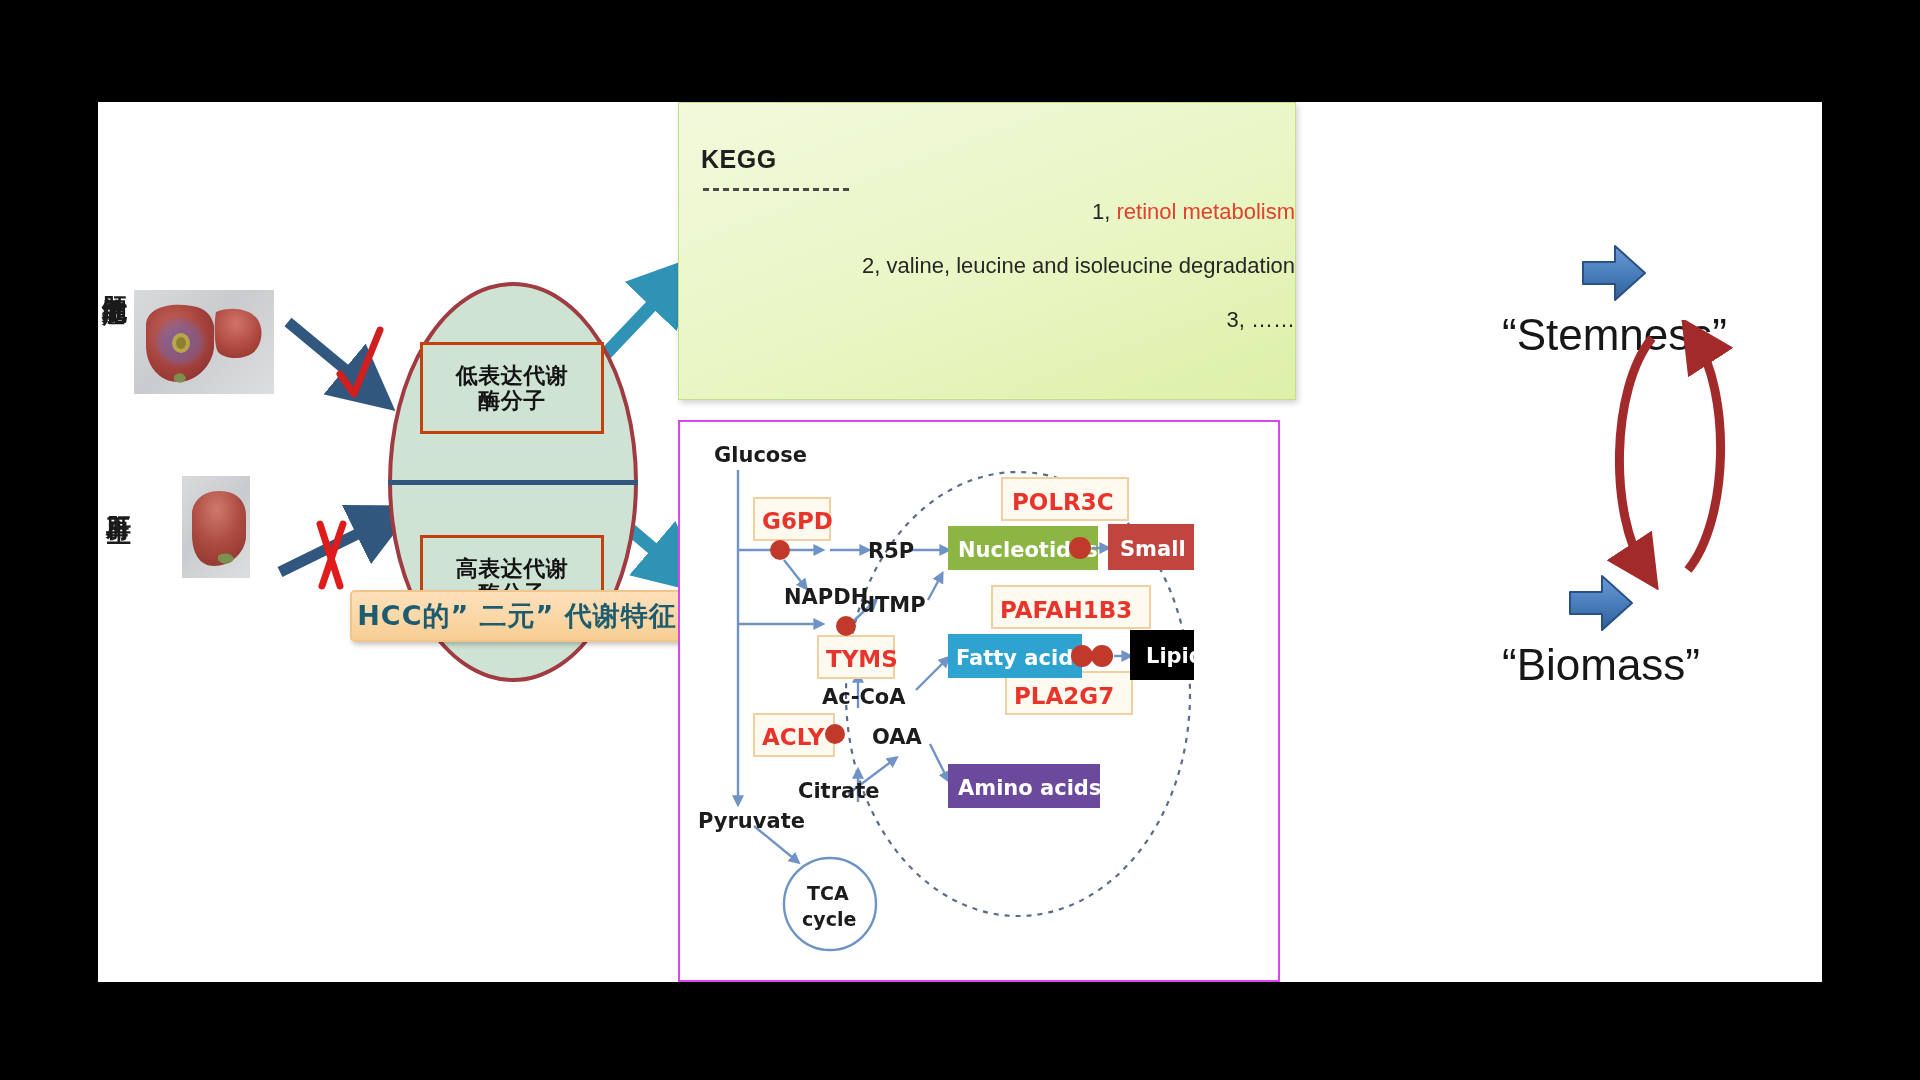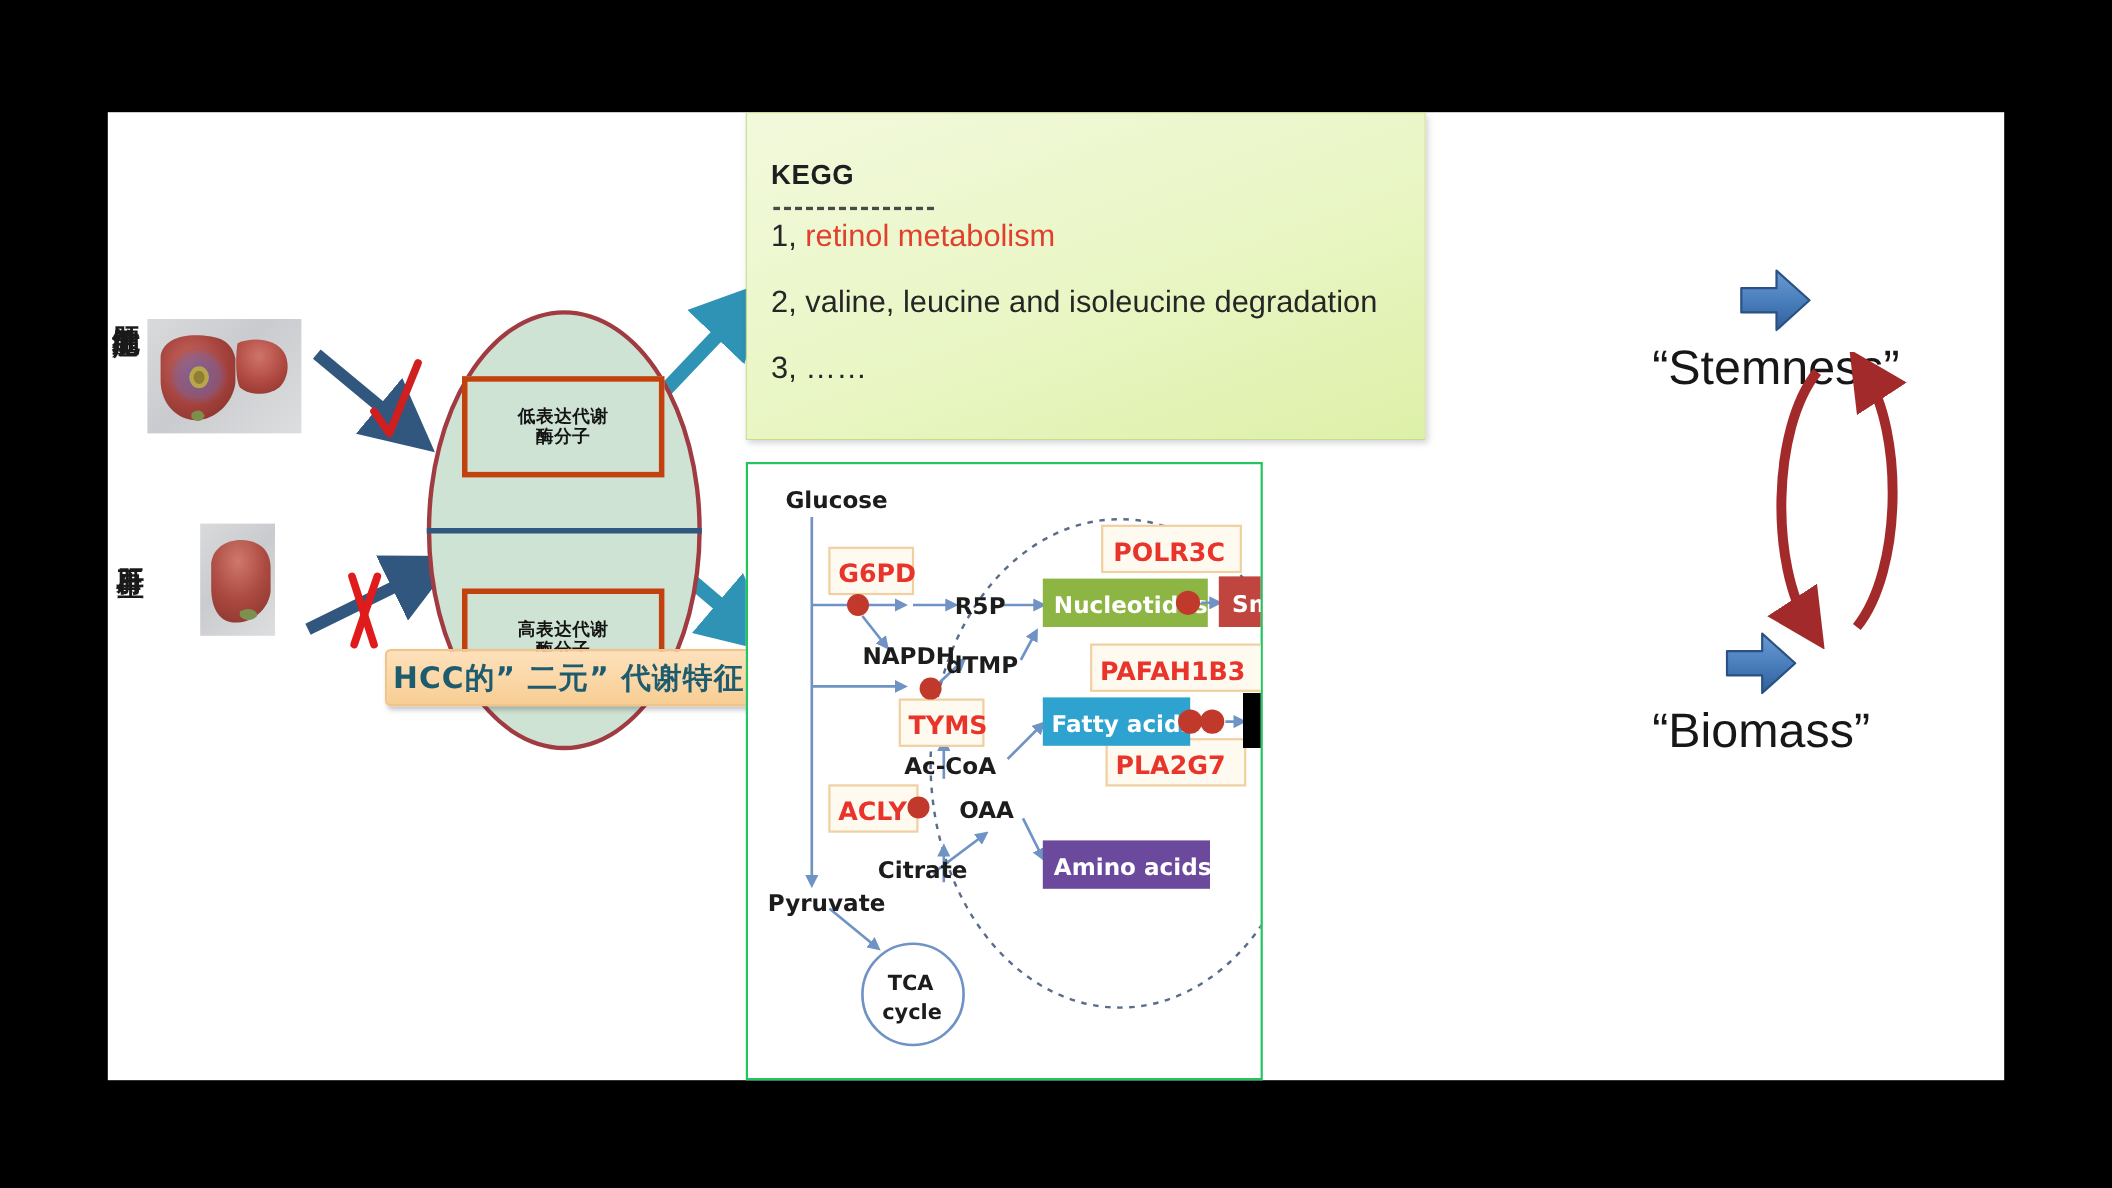--- a/index.html
+++ b/index.html
@@ -87,30 +87,30 @@
     left: 0px;
     top: 198px;
     width: 250px;
     height: 5px;
     background: #31577f;
   }
   .enz-box {
     position: absolute;
     left: 32px;
     width: 184px;
-    border: 5px solid #c2410c;
+    border: 3px solid #c2410c;
     background: #cfe3d4;
     box-sizing: border-box;
     display: flex;
     align-items: center;
     justify-content: center;
     text-align: center;
     font-family: "DejaVu Sans", "Liberation Sans", sans-serif;
     font-weight: 700;
-    font-size: 16px;
+    font-size: 22px;
     color: #141414;
     line-height: 1.15;
     letter-spacing: 0.5px;
   }
   #enz-low  { top: 60px;  height: 92px; }
   #enz-high { top: 253px; height: 92px; }
 
   
   #hcc-caption {
     position: absolute;
@@ -154,37 +154,38 @@
     letter-spacing: 0.5px;
   }
   #kegg-rule {
     margin: 14px 0 8px 2px;
     width: 148px;
     height: 3px;
     background: repeating-linear-gradient(to right, #4a4a4a 0 6px, transparent 6px 10px);
   }
   .kegg-item {
     font-family: "Liberation Sans", sans-serif;
-    font-size: 28px;
+    font-size: 22px;
     color: #262626;
     margin: 0 0 28px 0;
     white-space: nowrap;
+    text-align: right;
   }
   .kegg-item .k-num { color: #262626; }
   .kegg-item.highlight .k-text { color: #e2402e; }
 
   
   #pathway-panel {
     position: absolute;
     left: 580px;
     top: 318px;
-    width: 470px;
+    width: 602px;
     height: 562px;
     background: #ffffff;
-    border: 2px solid #22c55e;
+    border: 2px solid #d946ef;
     box-sizing: border-box;
     overflow: hidden;
   }
   #pathway-svg { position: absolute; left: 0; top: 0; width: 514px; height: 558px; }
 
   .pw-text {
     font-family: "DejaVu Sans", "Liberation Sans", sans-serif;
     font-weight: 700;
     fill: #1c1c1c;
   }

